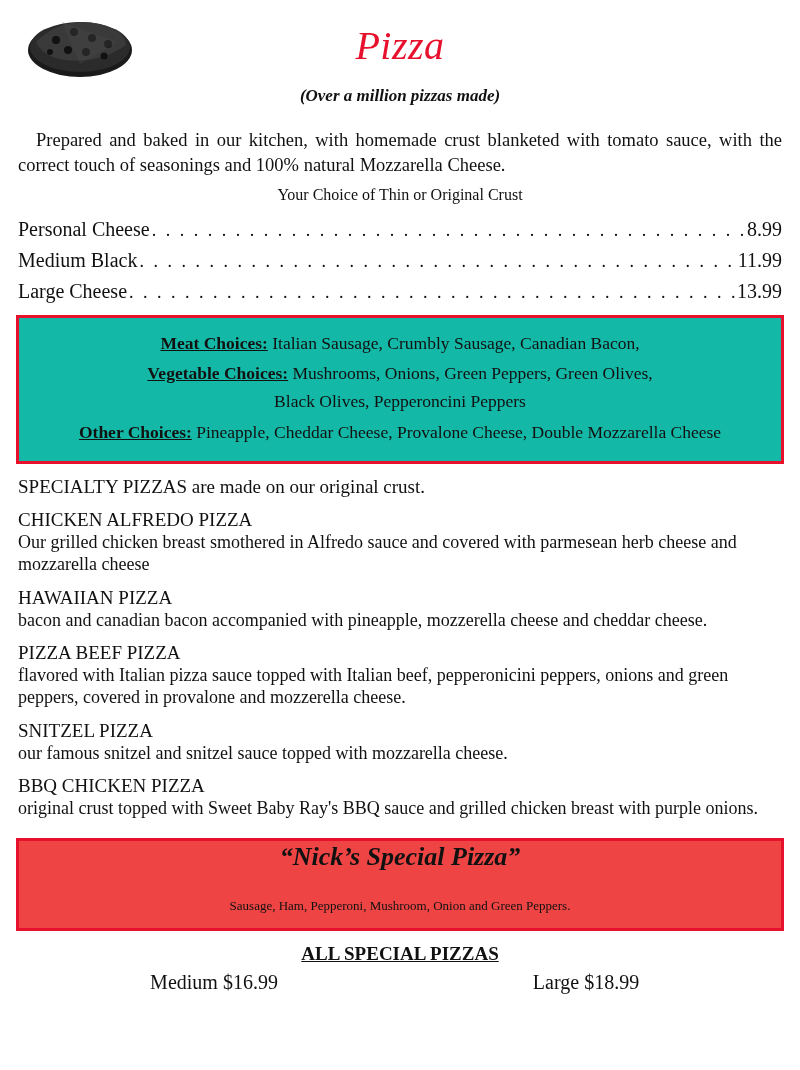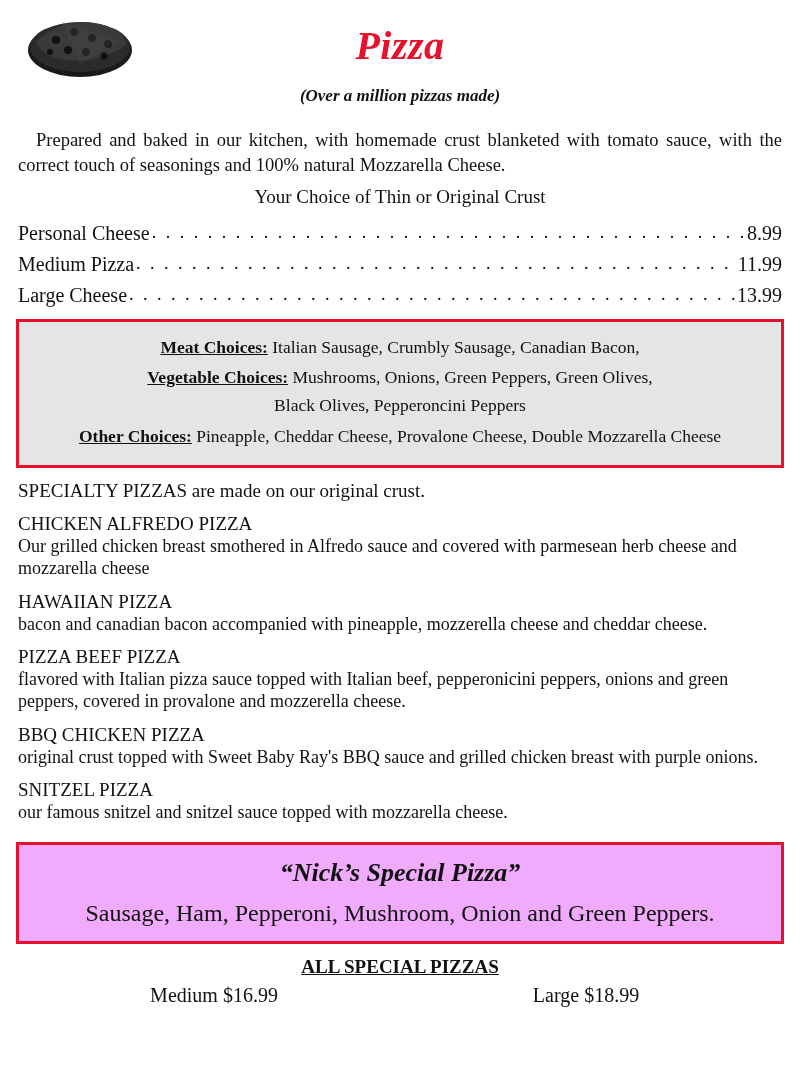--- a/index.html
+++ b/index.html
@@ -32,21 +32,21 @@
     position: absolute;
     left: 6px;
     top: 12px;
     width: 120px;
     height: 70px;
   }
   .title {
     text-align: center;
     font-family: "Liberation Serif", serif;
     font-style: italic;
-    font-weight: bold;
+    font-weight: normal;
     font-size: 40px;
     color: #e8112d;
     letter-spacing: 0.5px;
     padding-top: 26px;
     line-height: 1;
   }
   .subtitle {
     text-align: center;
     font-style: italic;
     font-weight: bold;
@@ -56,32 +56,32 @@
 
   .intro {
     font-size: 18.5px;
     line-height: 1.35;
     text-align: justify;
     text-indent: 18px;
     margin: 20px 2px 0 2px;
   }
   .crust-line {
     text-align: center;
-    font-size: 19px;
+    font-size: 16px;
     margin-top: 8px;
   }
 
   
   .price-list {
     margin-top: 10px;
     padding: 0 2px;
   }
   .price-row {
     display: flex;
-    align-items: center;
+    align-items: flex-end;
     font-size: 20px;
     line-height: 1.55;
     white-space: nowrap;
     font-family: Liberation Serif, serif;
   }
   .price-row .item-name { flex: 0 0 auto; }
   .price-row .dots {
     flex: 1 1 auto;
     overflow: hidden;
     margin: 0 2px;
@@ -97,21 +97,21 @@
     font-style: italic;
     font-weight: bold;
     font-size: 16.5px;
     margin-top: 12px;
     line-height: 1.45;
   }
 
   
   .pink-box {
     border: 3px solid #e8112d;
-    background: #e5e5e5;
+    background: #14b8a6;
     margin-top: 8px;
     padding: 10px 14px 12px 14px;
     text-align: center;
   }
   .choice-line {
     font-size: 17.5px;
     line-height: 1.5;
     margin: 2px 0;
   }
   .choice-line .lead {
@@ -132,34 +132,34 @@
     line-height: 1.15;
   }
   .pizza-desc {
     font-size: 18px;
     line-height: 1.25;
   }
 
   
   .nick-box {
     border: 3px solid #e8112d;
-    background: #f0abfc;
+    background: #ef4444;
     margin-top: 18px;
-    padding: 12px 10px 14px 10px;
+    padding: 0 10px 14px 10px;
     text-align: center;
   }
   .nick-title {
     font-style: italic;
     font-weight: bold;
     font-size: 26px;
     line-height: 1.2;
   }
   .nick-desc {
-    font-size: 24px;
-    margin-top: 12px;
+    font-size: 13px;
+    margin-top: 26px;
   }
 
   
   .all-special {
     text-align: center;
     font-weight: bold;
     font-size: 19px;
     text-decoration: underline;
     margin-top: 12px;
   }
@@ -199,21 +199,21 @@
   <div class="intro">Prepared and baked in our kitchen, with homemade crust blanketed with tomato sauce, with the correct touch of seasonings and 100% natural Mozzarella Cheese.</div>
   <div class="crust-line">Your Choice of Thin or Original Crust</div>
 
   <div class="price-list">
     <div class="price-row">
       <span class="item-name">Personal Cheese</span>
       <span class="dots">. . . . . . . . . . . . . . . . . . . . . . . . . . . . . . . . . . . . . . . . . . . . . . . . . . .</span>
       <span class="price">8.99</span>
     </div>
     <div class="price-row">
-      <span class="item-name">Medium Pizza</span>
+      <span class="item-name">Medium Black</span>
       <span class="dots">. . . . . . . . . . . . . . . . . . . . . . . . . . . . . . . . . . . . . . . . . . . . . . . . . . .</span>
       <span class="price">11.99</span>
     </div>
     <div class="price-row">
       <span class="item-name">Large Cheese</span>
       <span class="dots">. . . . . . . . . . . . . . . . . . . . . . . . . . . . . . . . . . . . . . . . . . . . . . . . . . .</span>
       <span class="price">13.99</span>
     </div>
   </div>
 
@@ -248,26 +248,26 @@
   </div>
   <div class="pizza-block">
     <div class="pizza-name">HAWAIIAN PIZZA</div>
     <div class="pizza-desc">bacon and canadian bacon accompanied with pineapple, mozzerella cheese and cheddar cheese.</div>
   </div>
   <div class="pizza-block">
     <div class="pizza-name">PIZZA BEEF PIZZA</div>
     <div class="pizza-desc">flavored with Italian pizza sauce topped with Italian beef, pepperonicini peppers, onions and green peppers, covered in provalone and mozzerella cheese.</div>
   </div>
   <div class="pizza-block">
+    <div class="pizza-name">SNITZEL PIZZA</div>
+    <div class="pizza-desc">our famous snitzel and snitzel sauce topped with mozzarella cheese.</div>
+  </div>
+  <div class="pizza-block">
     <div class="pizza-name">BBQ CHICKEN PIZZA</div>
     <div class="pizza-desc">original crust topped with Sweet Baby Ray's BBQ sauce and grilled chicken breast with purple onions.</div>
-  </div>
-  <div class="pizza-block">
-    <div class="pizza-name">SNITZEL PIZZA</div>
-    <div class="pizza-desc">our famous snitzel and snitzel sauce topped with mozzarella cheese.</div>
   </div>
 
   <div class="nick-box">
     <div class="nick-title">“Nick’s Special Pizza”</div>
     <div class="nick-desc">Sausage, Ham, Pepperoni, Mushroom, Onion and Green Peppers.</div>
   </div>
 
   <div class="all-special">ALL SPECIAL PIZZAS</div>
   <div class="size-prices">
     <div class="left">Medium $16.99</div>

